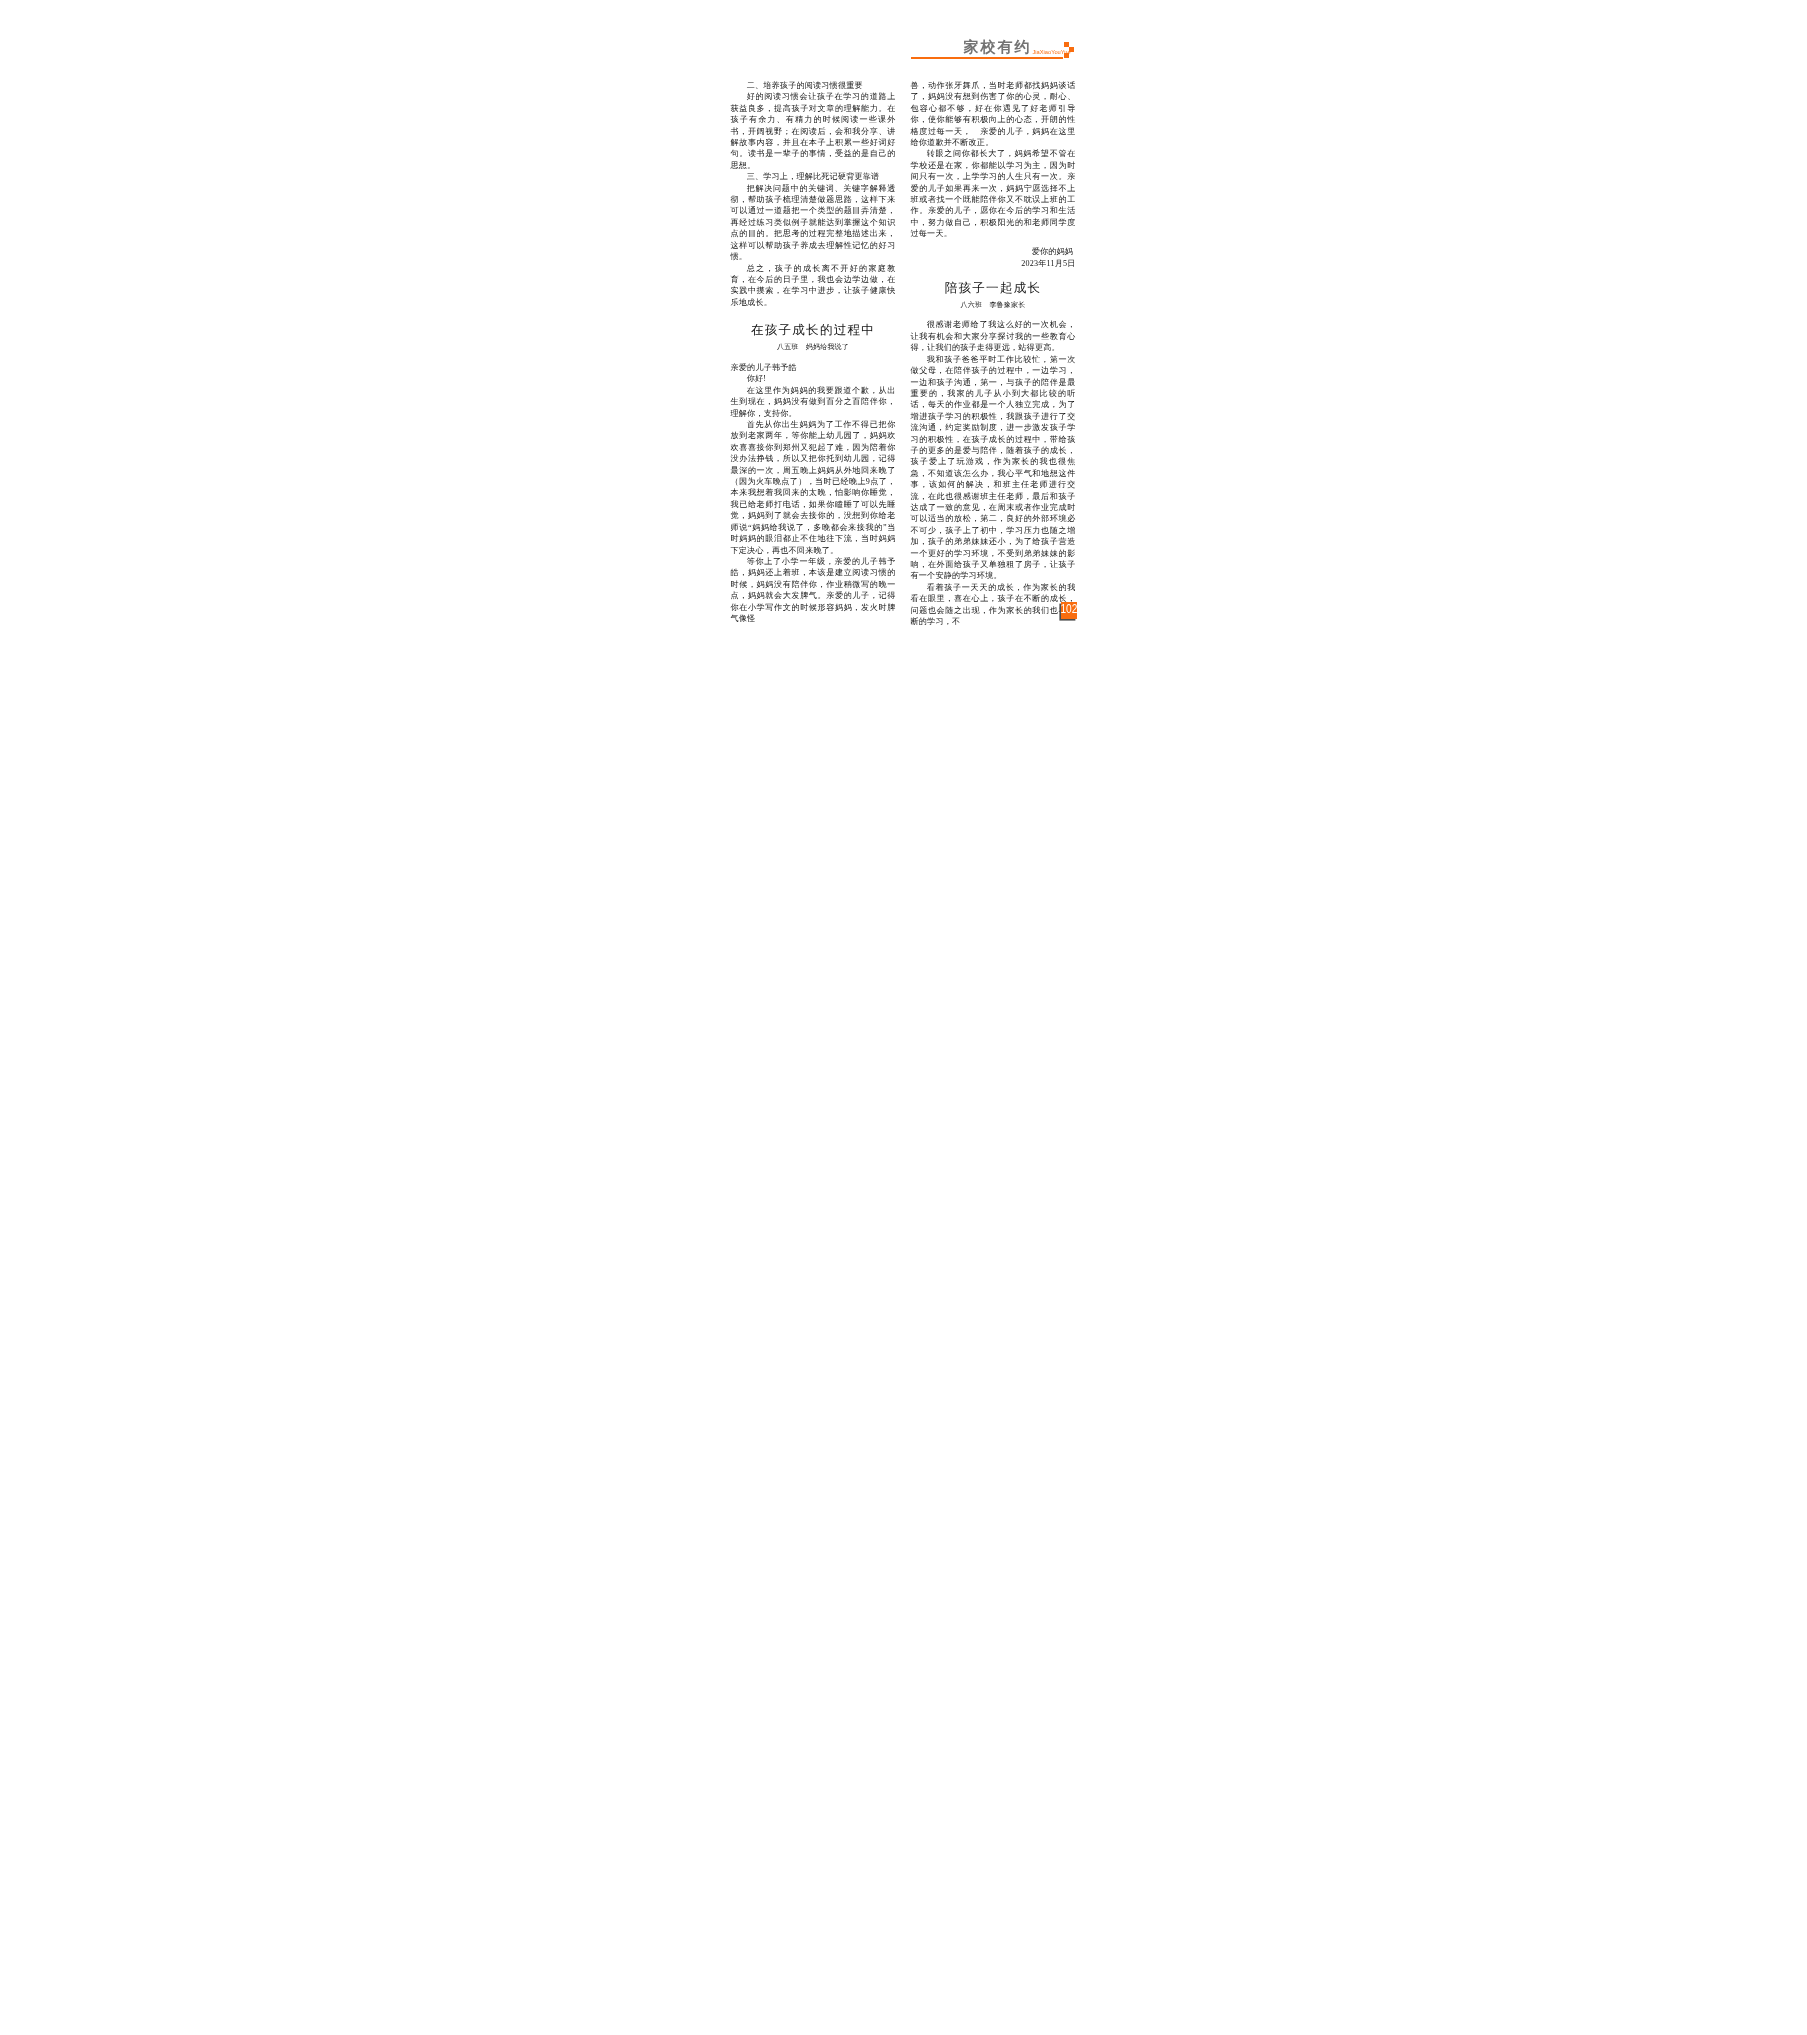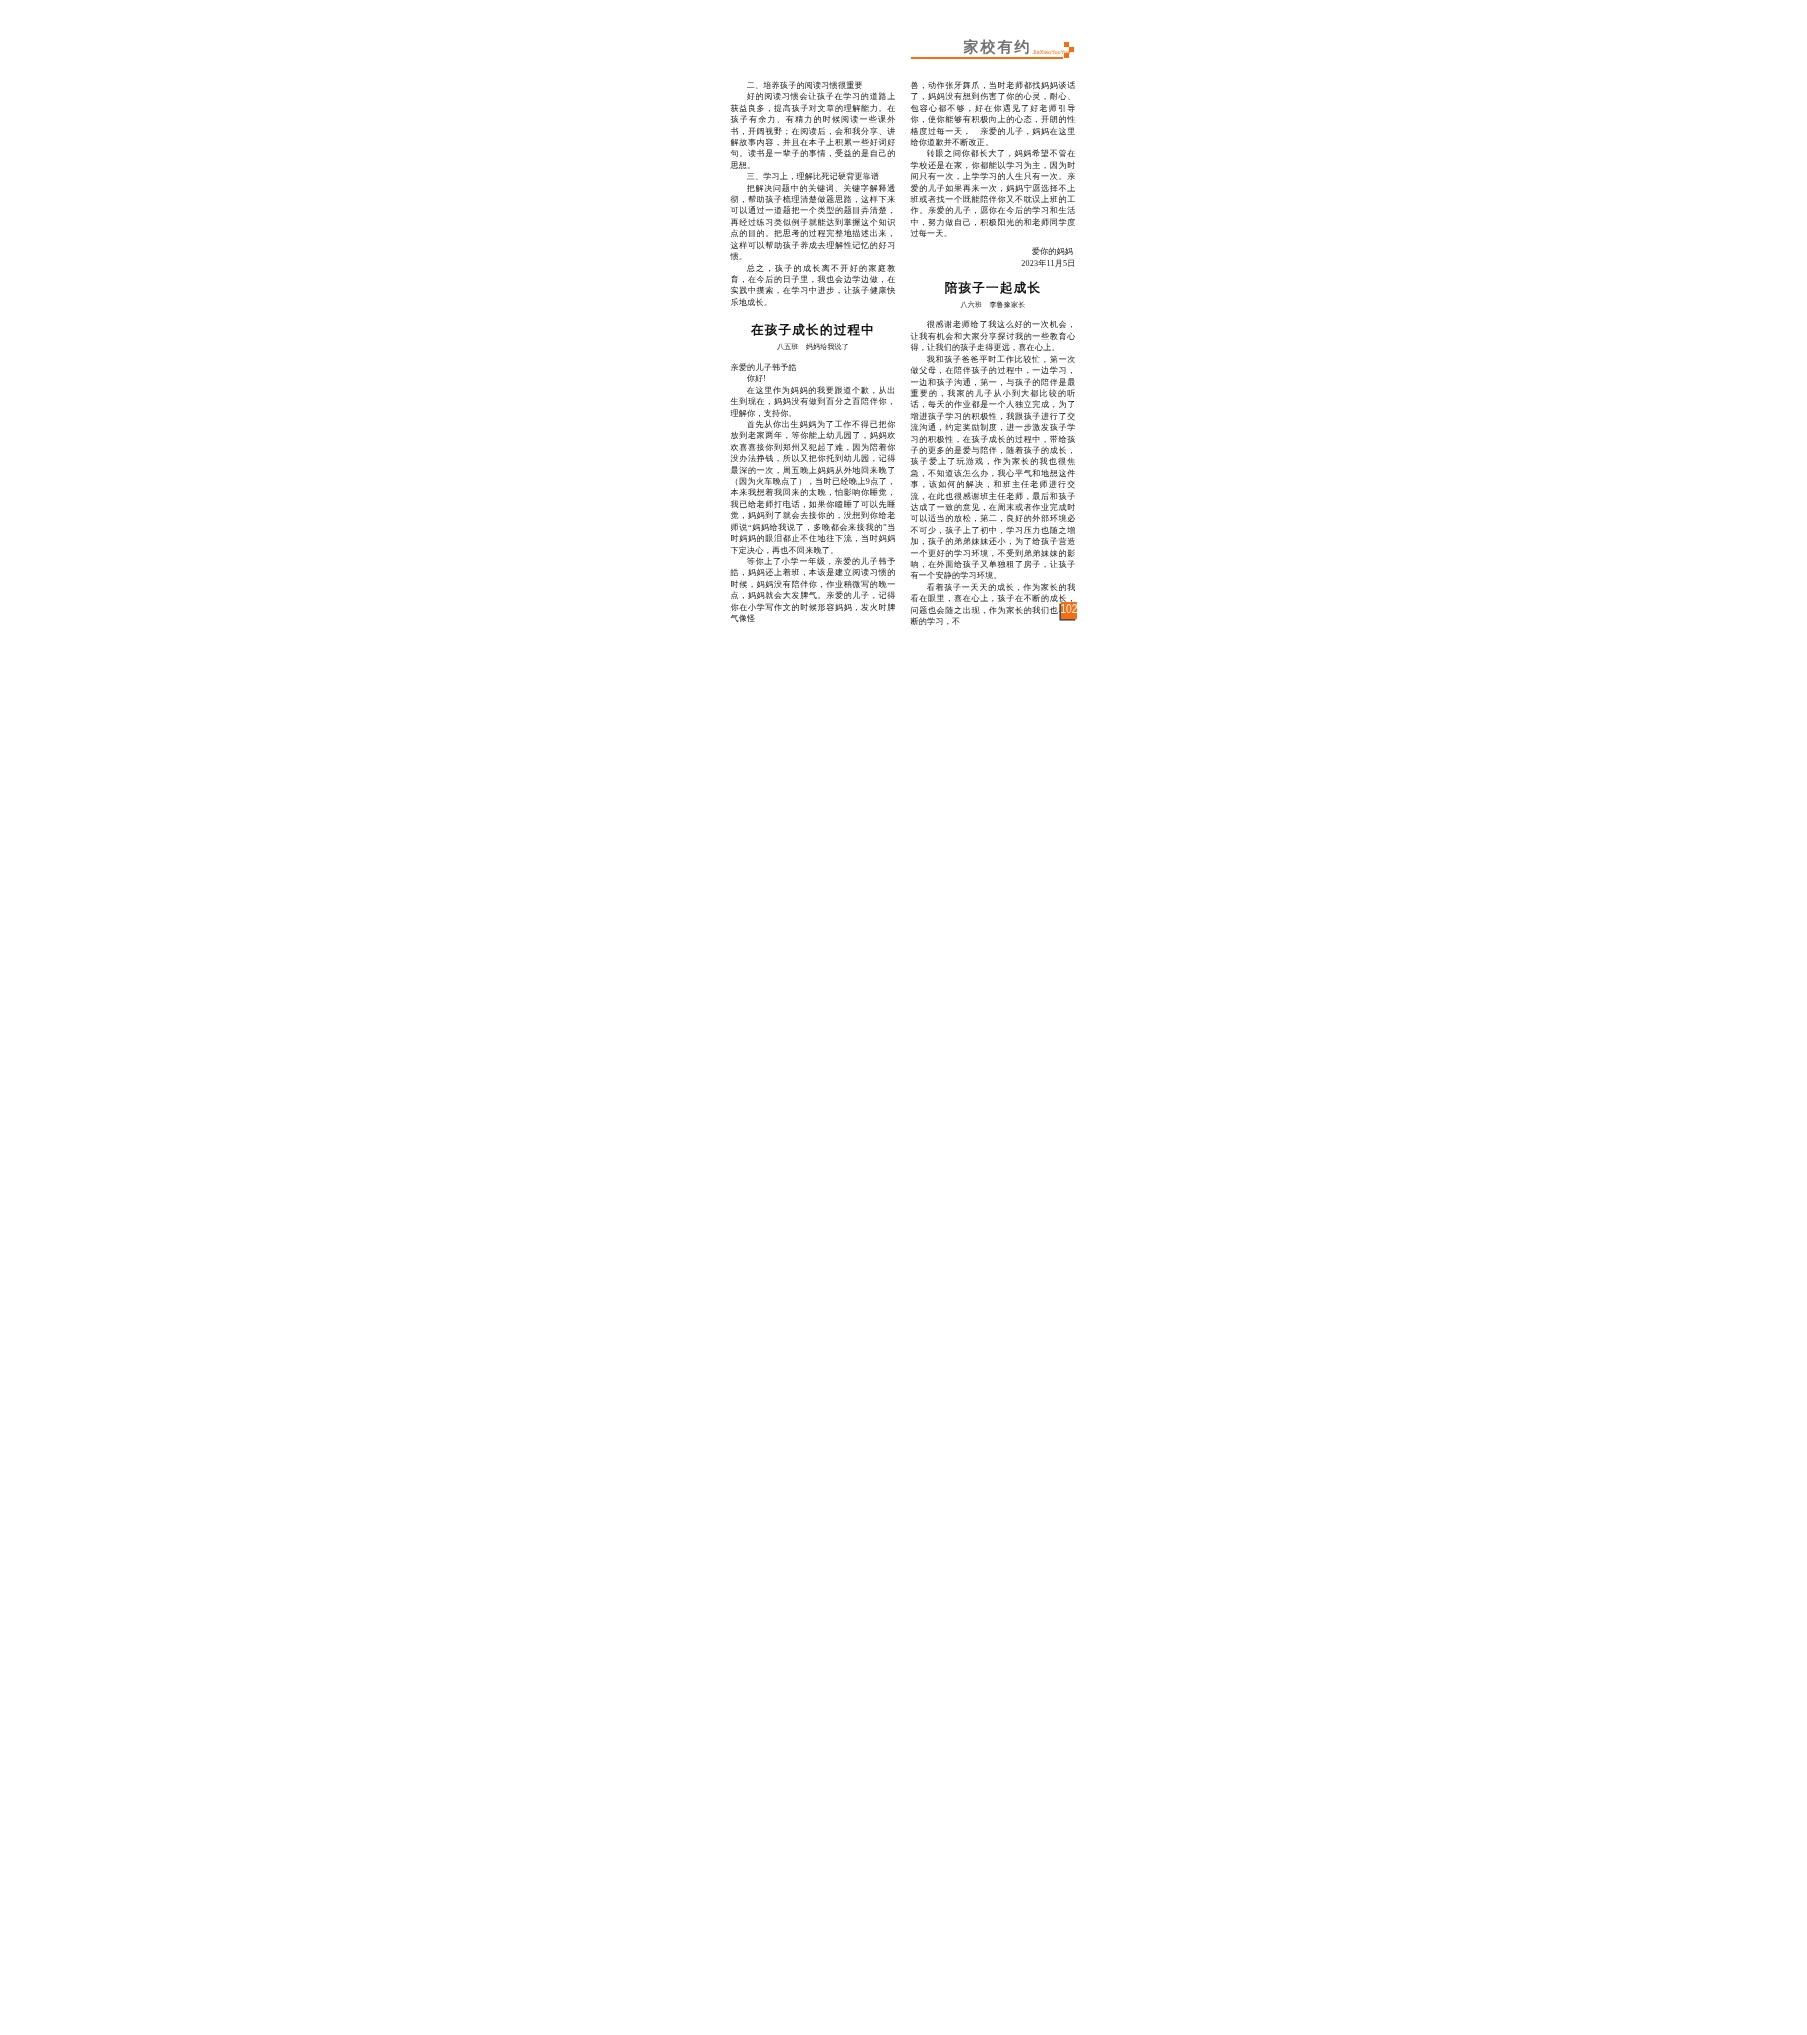--- a/index.html
+++ b/index.html
@@ -65,21 +65,21 @@
     line-height: 11.4px;
     letter-spacing: 0.2px;
     text-align: justify;
     text-justify: inter-character;
   }
   .col p.indent { text-indent: 2em; }
 
   .article-title {
     margin: 14px 0 4.9px 0;
     font-size: 12.6px;
-    font-weight: bold;
+    font-weight: normal;
     letter-spacing: 1.2px;
     text-align: center;
     line-height: 16.3px;
   }
   .byline {
     margin: 0 0 10.6px 0 !important;
     font-size: 7px !important;
     text-align: center !important;
     text-indent: 0 !important;
     line-height: 8.1px !important;
@@ -144,21 +144,21 @@
 
   <section class="col col-right">
     <p>兽，动作张牙舞爪，当时老师都找妈妈谈话了，妈妈没有想到伤害了你的心灵，耐心、包容心都不够，好在你遇见了好老师引导你，使你能够有积极向上的心态，开朗的性格度过每一天，　亲爱的儿子，妈妈在这里给你道歉并不断改正。</p>
     <p class="indent">转眼之间你都长大了，妈妈希望不管在学校还是在家，你都能以学习为主，因为时间只有一次，上学学习的人生只有一次。亲爱的儿子如果再来一次，妈妈宁愿选择不上班或者找一个既能陪伴你又不耽误上班的工作。亲爱的儿子，愿你在今后的学习和生活中，努力做自己，积极阳光的和老师同学度过每一天。</p>
     <p class="sig">爱你的妈妈</p>
     <p class="date">2023年11月5日</p>
 
     <h2 class="article-title title-gap">陪孩子一起成长</h2>
     <p class="byline">八六班　李鲁豫家长</p>
 
-    <p class="indent">很感谢老师给了我这么好的一次机会，让我有机会和大家分享探讨我的一些教育心得，让我们的孩子走得更远，喜在心上。</p>
+    <p class="indent">很感谢老师给了我这么好的一次机会，让我有机会和大家分享探讨我的一些教育心得，让我们的孩子走得更远，站得更高。</p>
     <p class="indent">我和孩子爸爸平时工作比较忙，第一次做父母，在陪伴孩子的过程中，一边学习，一边和孩子沟通，第一，与孩子的陪伴是最重要的，我家的儿子从小到大都比较的听话，每天的作业都是一个人独立完成，为了增进孩子学习的积极性，我跟孩子进行了交流沟通，约定奖励制度，进一步激发孩子学习的积极性，在孩子成长的过程中，带给孩子的更多的是爱与陪伴，随着孩子的成长，孩子爱上了玩游戏，作为家长的我也很焦急，不知道该怎么办，我心平气和地想这件事，该如何的解决，和班主任老师进行交流，在此也很感谢班主任老师，最后和孩子达成了一致的意见，在周末或者作业完成时可以适当的放松，第二，良好的外部环境必不可少，孩子上了初中，学习压力也随之增加，孩子的弟弟妹妹还小，为了给孩子营造一个更好的学习环境，不受到弟弟妹妹的影响，在外面给孩子又单独租了房子，让孩子有一个安静的学习环境。</p>
     <p class="indent">看着孩子一天天的成长，作为家长的我看在眼里，喜在心上，孩子在不断的成长，问题也会随之出现，作为家长的我们也在不断的学习，不</p>
   </section>
 
   <div class="page-badge">
     <span>102</span>
   </div>
 
 </div>
 

